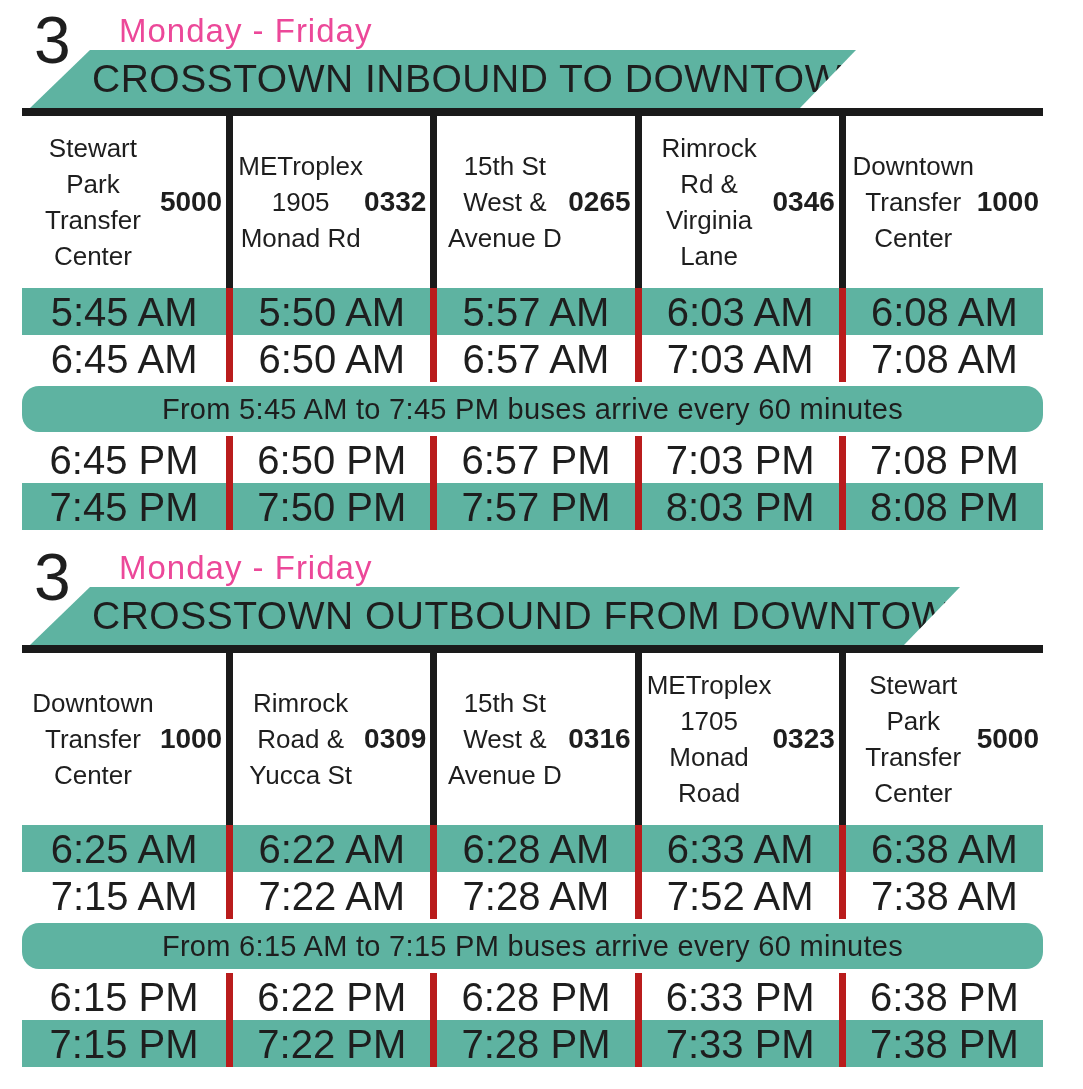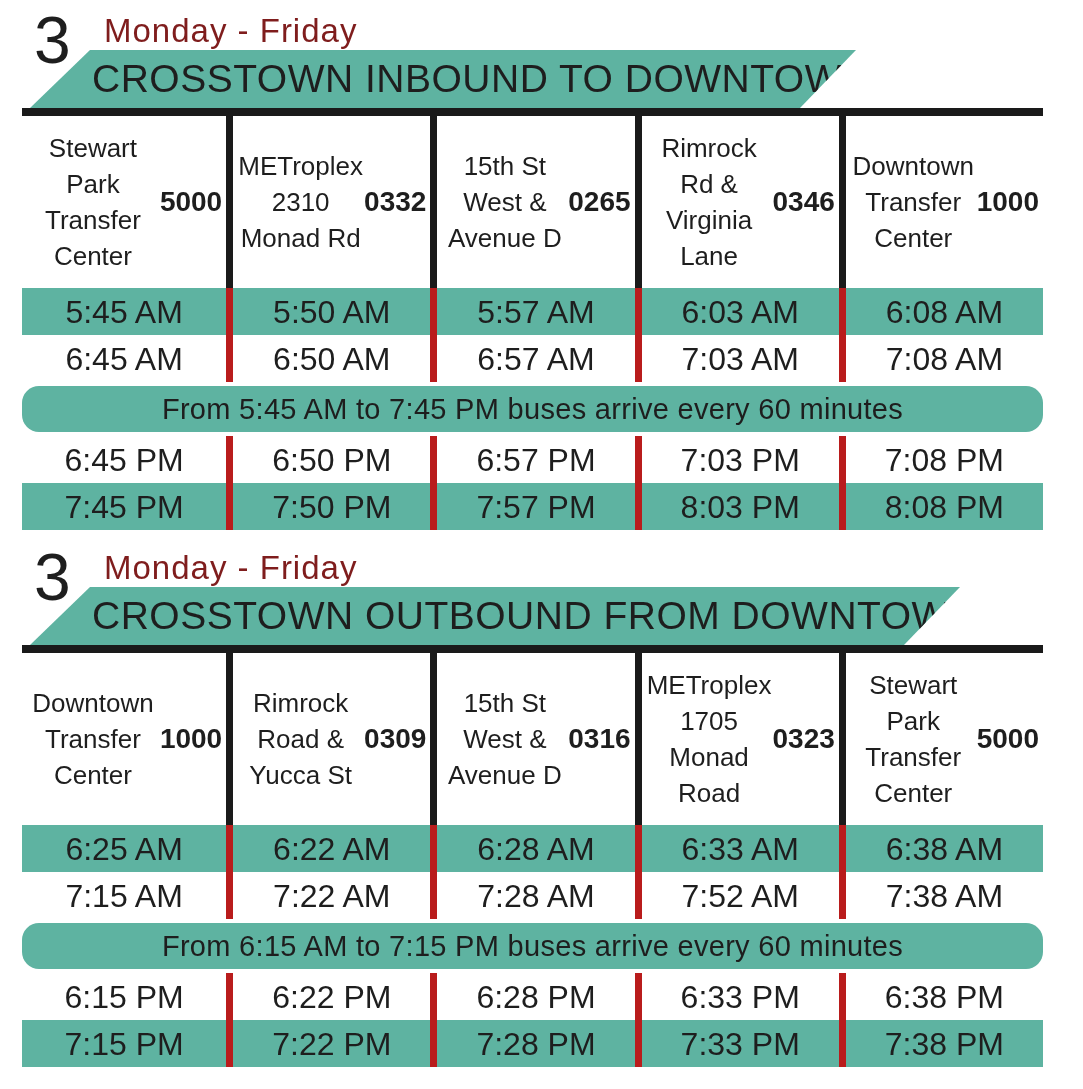--- a/index.html
+++ b/index.html
@@ -31,26 +31,26 @@
     position: absolute;
     left: 34px;
     top: 0px;
     font-size: 66px;
     line-height: 1.05;
     font-weight: 400;
     color: #1e1e1e;
   }
   .days-label {
     position: absolute;
-    left: 104px;
+    left: 119px;
     top: 6px;
     font-size: 33px;
     font-weight: 400;
     letter-spacing: 1px;
-    color: #7f1d1d;
+    color: #ec4899;
   }
   .banner {
     position: absolute;
     left: 30px;
     top: 44px;
     height: 58px;
     background: var(--teal);
     clip-path: polygon(60px 0, 100% 0, calc(100% - 56px) 100%, 0 100%);
     display: flex;
     align-items: center;
@@ -102,21 +102,21 @@
   .trow {
     display: grid;
     grid-template-columns: repeat(5, 1fr);
     height: 47px;
   }
   .trow.teal { background: var(--teal); }
   .tcell {
     display: flex;
     align-items: center;
     justify-content: center;
-    font-size: 32px;
+    font-size: 40px;
     line-height: 1;
     box-sizing: border-box;
     white-space: nowrap;
   }
   .tcell + .tcell { border-left: 7px solid #b91c1c; }
 
   .note-row {
     height: 46px;
     margin: 4px 0;
     background: var(--teal);
@@ -143,21 +143,21 @@
       <div class="banner-text">CROSSTOWN INBOUND TO DOWNTOWN</div>
     </div>
 
     <div class="schedule-table">
       <div class="header-row">
         <div class="hcell">
           <div class="stop-name">Stewart Park Transfer Center</div>
           <div class="stop-code">5000</div>
         </div>
         <div class="hcell">
-          <div class="stop-name">METroplex 2310 Monad Rd</div>
+          <div class="stop-name">METroplex 1905 Monad Rd</div>
           <div class="stop-code">0332</div>
         </div>
         <div class="hcell">
           <div class="stop-name">15th St West &amp; Avenue D</div>
           <div class="stop-code">0265</div>
         </div>
         <div class="hcell">
           <div class="stop-name">Rimrock Rd &amp; Virginia Lane</div>
           <div class="stop-code">0346</div>
         </div>

